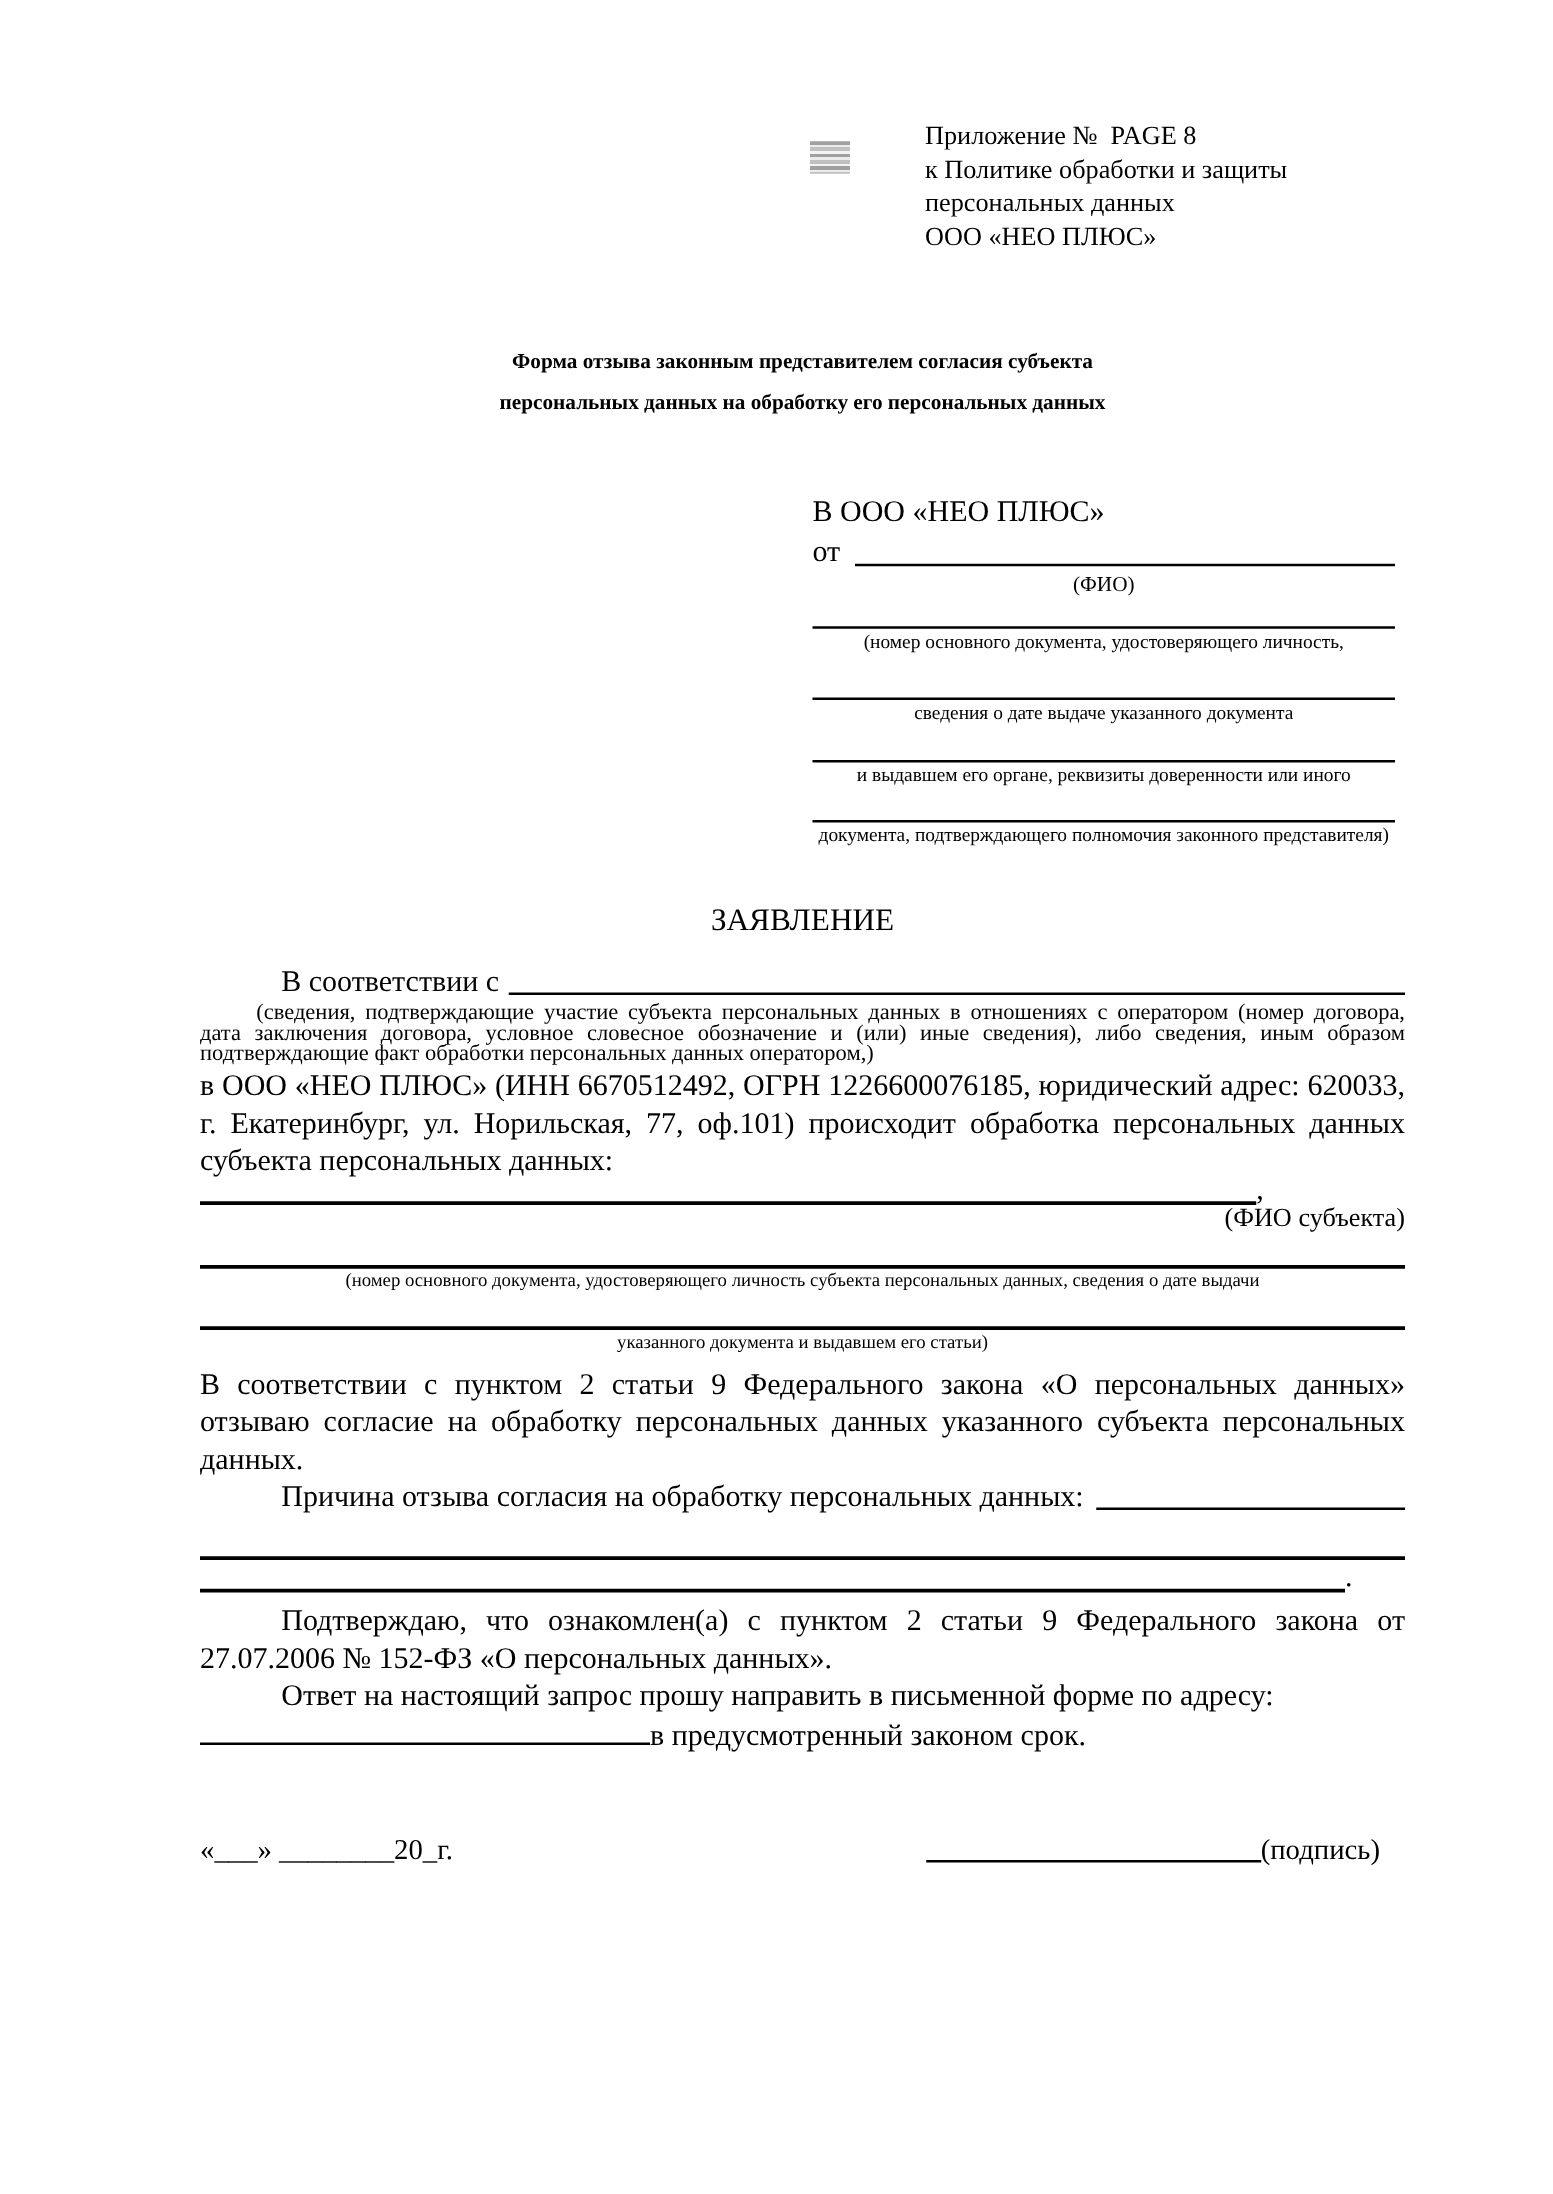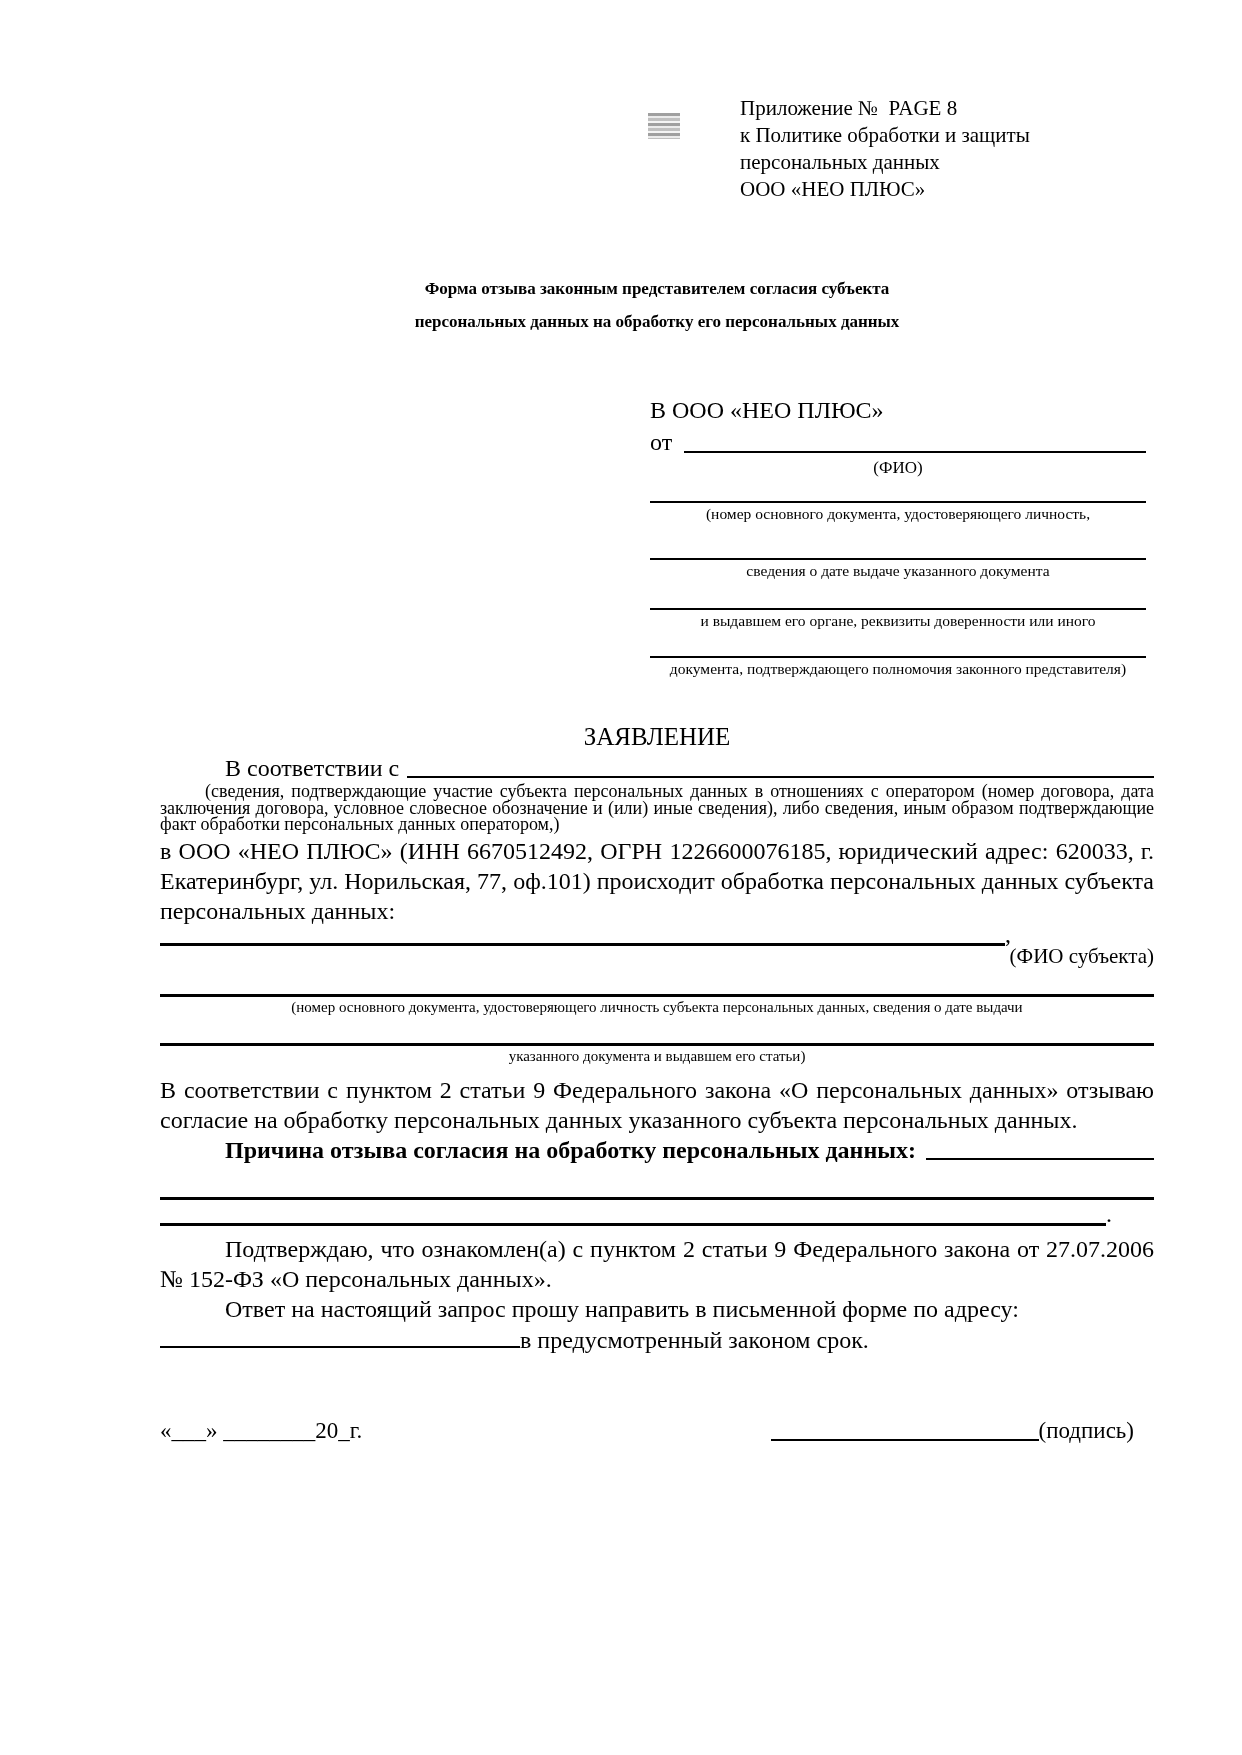--- a/index.html
+++ b/index.html
@@ -3,21 +3,21 @@
 <meta charset="utf-8">
 <style>
   html,body { margin:0; padding:0; background:#ffffff; }
   .page {
     position:relative;
     width:1242px; height:1755px;
     box-sizing:border-box;
     background:#ffffff;
     color:#000;
     font-family:"Liberation Serif", serif;
-    padding:95px 88px 0 160px;
+    padding:95px 118px 0 160px;
     overflow:hidden;
   }
   
   .header-zone { position:relative; height:108px; }
   .mini-icon {
     position:absolute; left:488px; top:18px;
     width:32px; height:26px;
     background:repeating-linear-gradient(180deg,#8f8f8f 0 3px,#e8e8e8 3px 5px,#b5b5b5 5px 8px,#f2f2f2 8px 10px);
     opacity:.85;
   }
@@ -32,35 +32,35 @@
   .fill { flex:1; border-bottom:2px solid #000; margin-bottom:5px; }
   .addr-caption { text-align:center; font-size:17px; line-height:20px; }
   .field-row .line { border-bottom:2px solid #000; }
   .field-row.r1 .line { height:23px; }
   .field-row.r2 .line { height:34px; }
   .field-row.r3 .line { height:27px; }
   .field-row.r4 .line { height:25px; }
   .field-caption { text-align:center; font-size:15.5px; line-height:21px; }
   
   .heading { margin-top:42px; text-align:center; font-size:25px; line-height:32px; }
-  .intro-row { display:flex; padding-left:65px; font-size:24px; line-height:30px; margin-top:0; }
+  .intro-row { display:flex; padding-left:65px; font-size:24px; line-height:30px; margin-top:18px; }
   .intro-row .txt { margin-right:8px; white-space:nowrap; }
   .fine { font-size:18px; line-height:16.5px; text-align:justify; text-indent:45px; }
   .para { font-size:24px; line-height:30px; text-align:justify; }
   .op-para { margin-top:3px; }
   .subject-row { display:flex; align-items:flex-end; height:20px; font-size:24px; line-height:24px; }
   .subject-row .line { flex:1; max-width:845px; border-bottom:3px solid #000; align-self:stretch; }
   .cap-mid { text-align:right; font-size:21px; line-height:21px; }
   .rule-row { border-bottom:3px solid #000; }
   .rule-a { height:27px; }
   .rule-b { height:25px; }
   .cap-small { text-align:center; font-size:15px; line-height:21px; }
   .withdraw { margin-top:8px; }
   .reason-row { display:flex; padding-left:65px; font-size:24px; line-height:30px; }
-  .reason-row .txt { margin-right:10px; white-space:nowrap;font-weight:bold; }
+  .reason-row .txt { margin-right:10px; white-space:nowrap; }
   .rule-wide1 { height:32px; border-bottom:3px solid #000; }
   .rule2-row { display:flex; align-items:flex-end; height:26px; padding-right:42px; font-size:24px; line-height:24px; }
   .rule2-row .line { flex:1; border-bottom:3px solid #000; align-self:stretch; }
   .confirm { margin-top:8px; text-indent:65px; }
   .reply { text-indent:65px; text-align:left; }
   .reply-line-row { font-size:24px; line-height:30px; }
   .reply-line-row .inline-fill { display:inline-block; width:360px; border-bottom:2px solid #000; height:22px; vertical-align:baseline; }
   
   .footer-row { display:flex; justify-content:space-between; align-items:flex-end; margin-top:62px; font-size:23px; line-height:28px; padding-right:20px; }
   .sig-group { display:flex; align-items:flex-end; }

